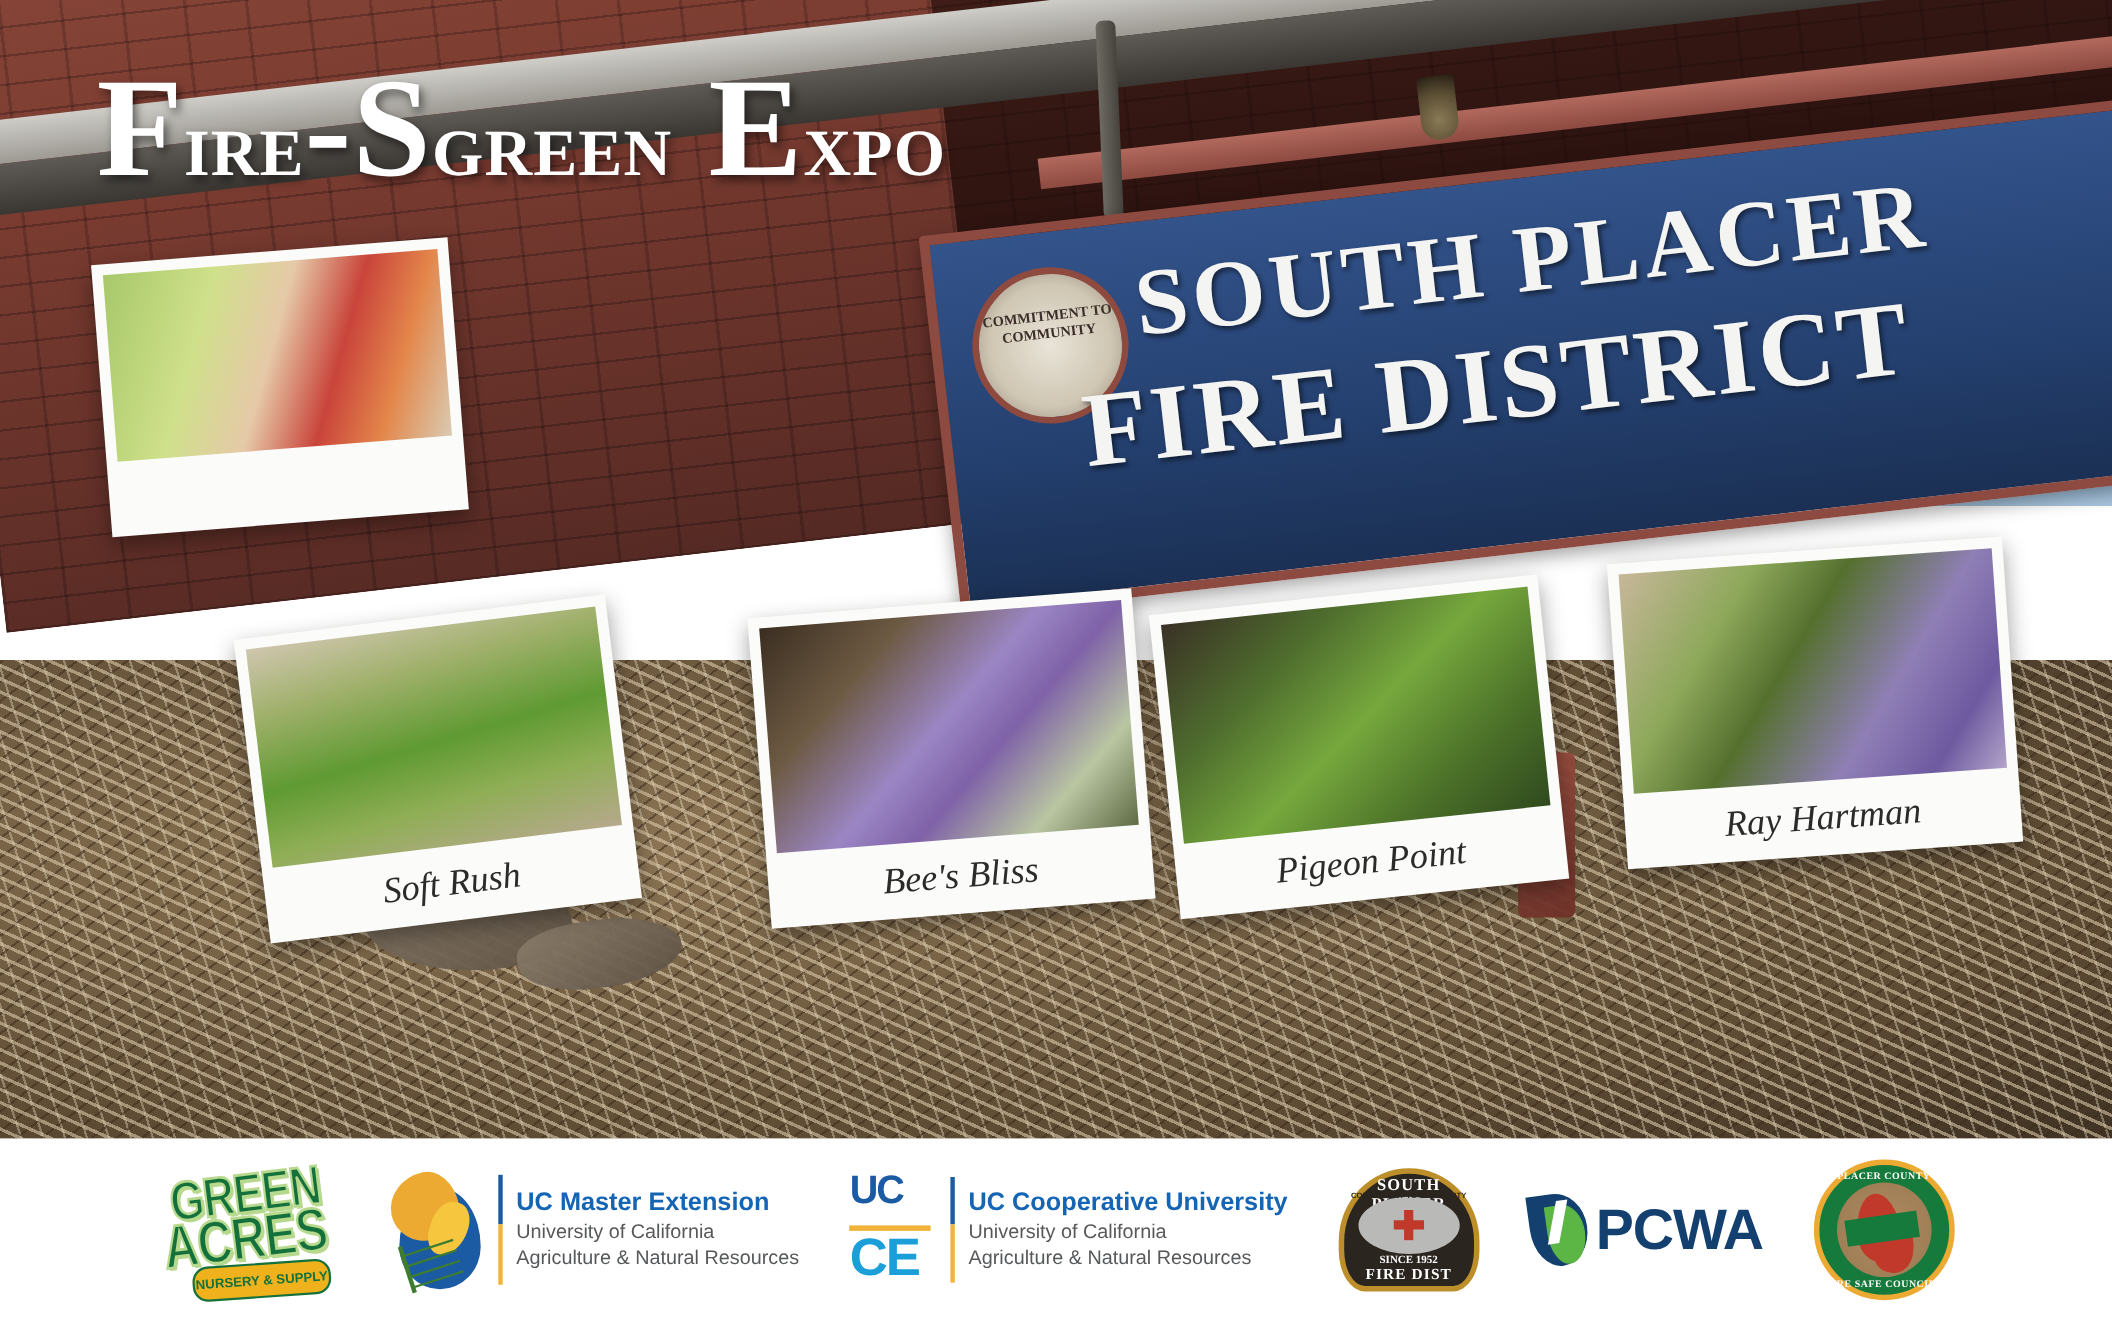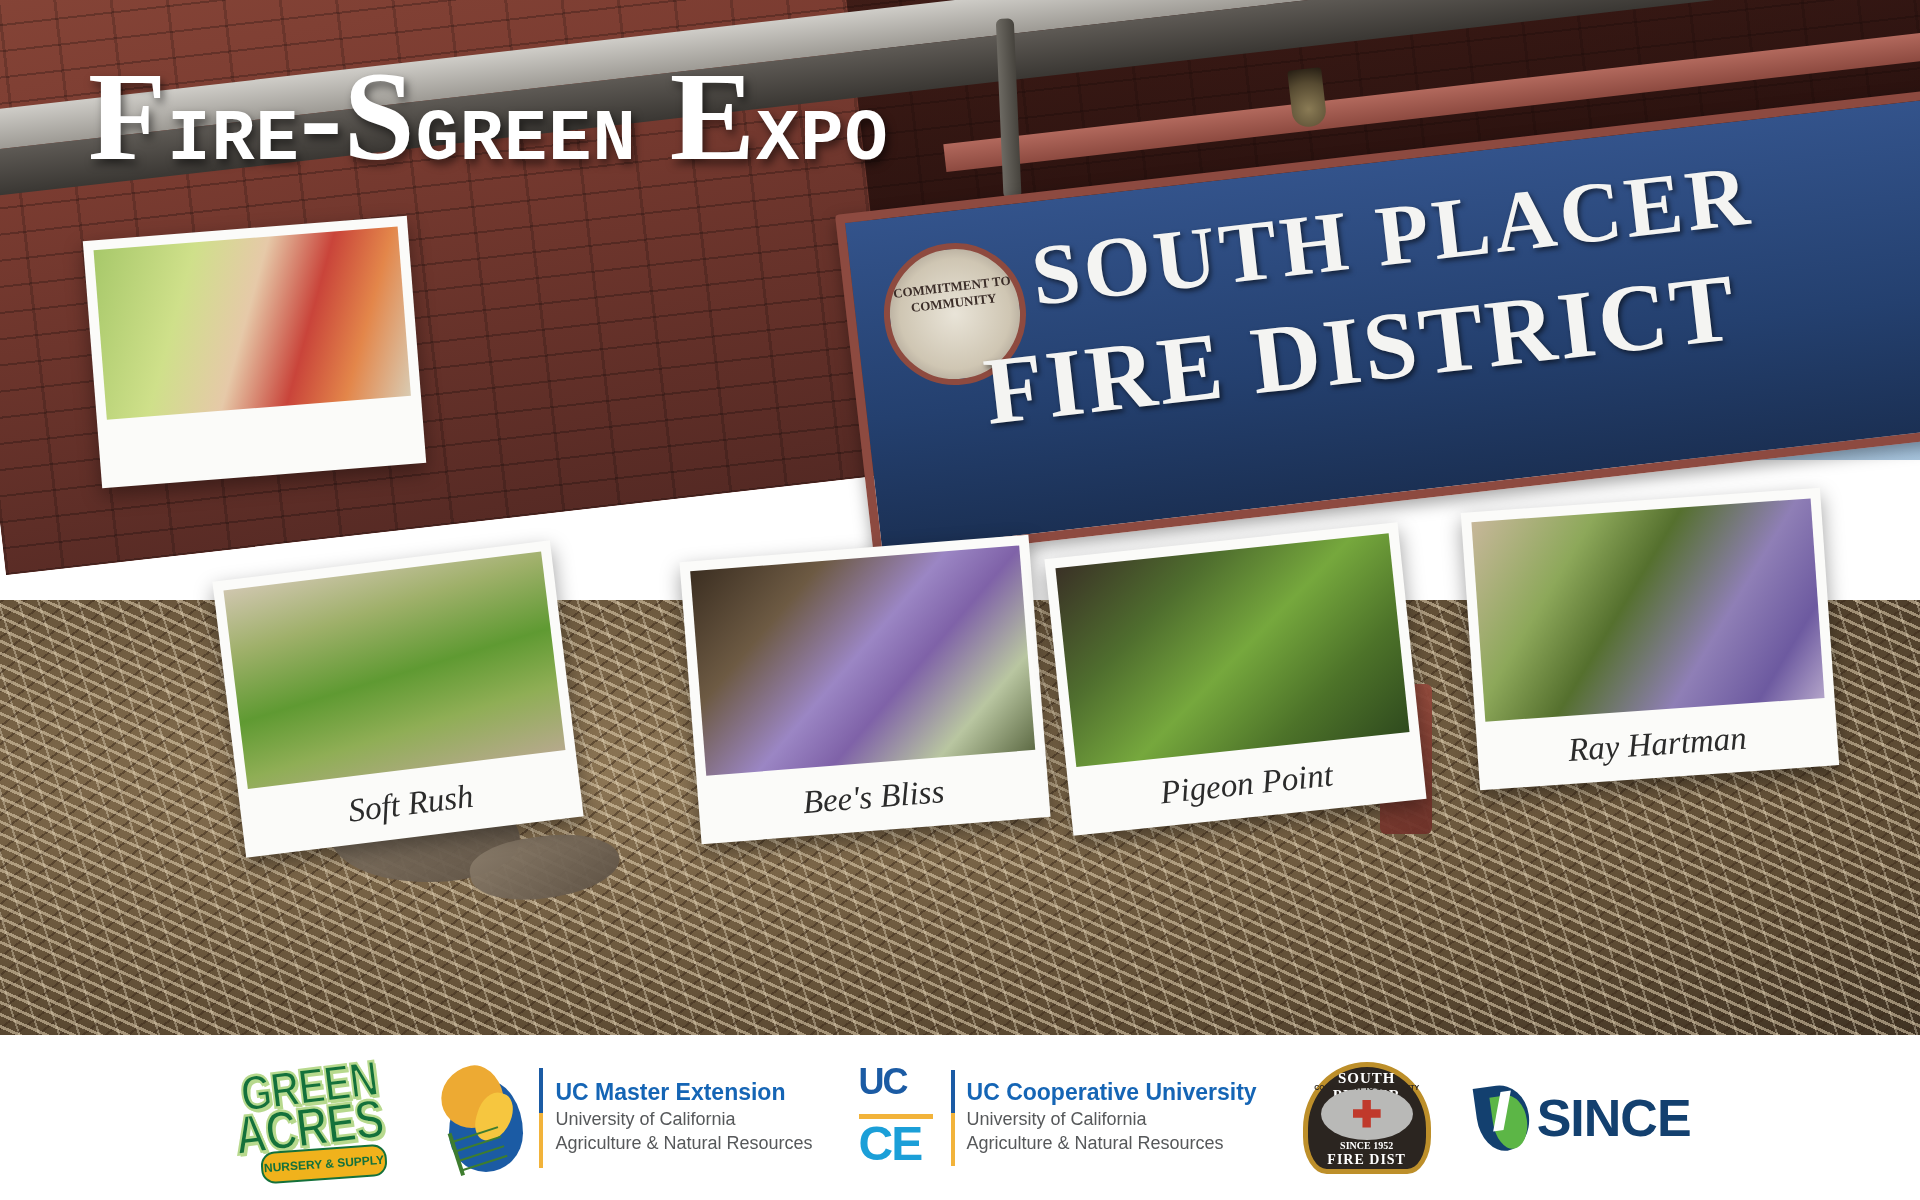--- a/index.html
+++ b/index.html
@@ -79,21 +79,21 @@
   .ph-bees{background:linear-gradient(135deg,#3b2e21 0%,#6d5a43 25%,#9b86c4 48%,#7f62a8 62%,#b9c6a1 82%,#5e6b45 100%);}
   .ph-pigeon{background:linear-gradient(140deg,#3a3126 0%,#4f6e2e 28%,#76a83d 52%,#4d7329 76%,#2f4a1e 100%);}
   .ph-ray{background:linear-gradient(125deg,#c7b79a 0%,#8da85a 26%,#55702e 44%,#8f7fb6 68%,#6d5aa0 86%,#b3a4c9 100%);}
 
   
   .title{position:absolute;left:88px;top:52px;
          font-family:"Liberation Serif",serif;font-weight:700;
          font-size:128px;line-height:1;color:#ffffff;letter-spacing:1px;
          text-shadow:3px 5px 9px rgba(0,0,0,.55);white-space:nowrap;}
   .title .sc{font-size:128px;}
-  .title .lc{font-size:72px;font-family:Liberation Mono, monospace;}
+  .title .lc{font-size:60px;}
 
   
   .banner{position:absolute;left:0;top:355px;width:1920px;height:418px;
           background:#044071;display:flex;flex-direction:column;
           align-items:center;justify-content:center;}
   .banner .ln{color:#6cb33e;font-family:"Liberation Sans",sans-serif;
               font-weight:700;font-style:italic;font-size:136px;line-height:1.07;
               letter-spacing:-1px;white-space:nowrap;
               transform:scaleX(.93);transform-origin:center;}
 
@@ -316,18 +316,29 @@
         <div class="bot">FIRE DIST</div>
       </div>
     </div>
 
     <div class="logo pcwa">
       <div class="drop">
         <div class="b"></div>
           <div class="g"></div>
           <div class="w"></div>
       </div>
-      <div class="txt">SINCE</div>
-    </div>
-
+      <div class="txt">PCWA</div>
+    </div>
+
+    <div class="logo">
+      <div class="seal">
+        <div class="inner">
+          <div class="flame"></div>
+          <div class="flame2"></div>
+          <div class="green"></div>
+        </div>
+        <div class="t">PLACER COUNTY</div>
+        <div class="b">FIRE SAFE COUNCILS</div>
+      </div>
+    </div>
 
   </div>
 </div>
 
 </body></html>

